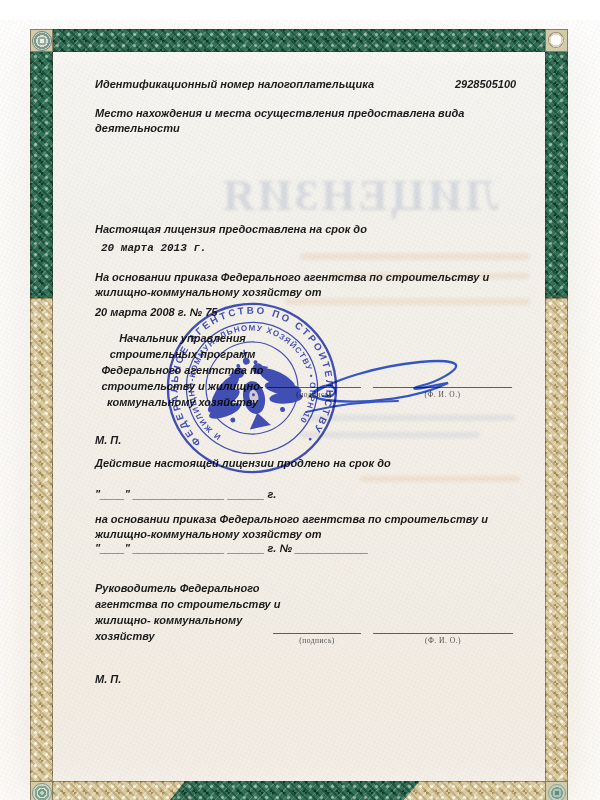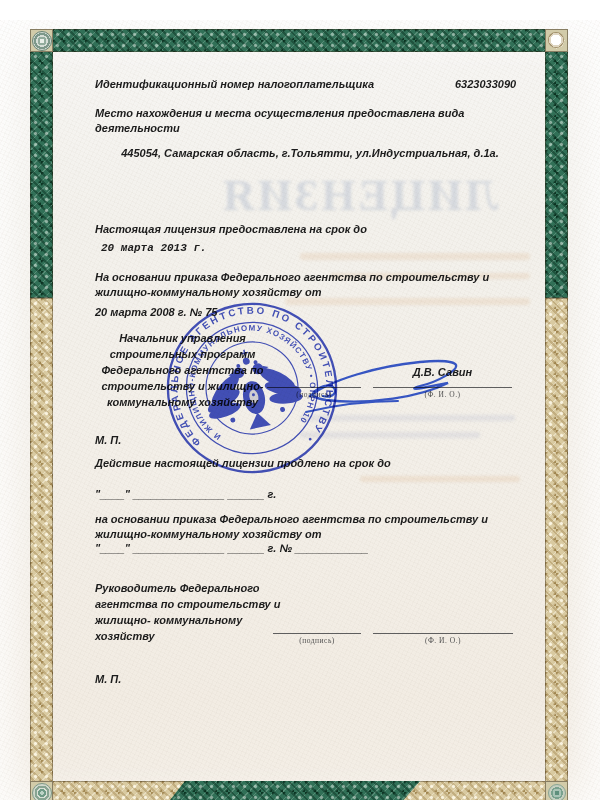--- a/index.html
+++ b/index.html
@@ -150,42 +150,40 @@
 
   <div class="showthrough">ЛИЦЕНЗИЯ</div>
   <div class="ghost ghost-o" style="left:300px;top:233px;width:230px;height:7px;"></div>
   <div class="ghost ghost-o" style="left:330px;top:253px;width:200px;height:6px;"></div>
   <div class="ghost ghost-o" style="left:285px;top:278px;width:245px;height:7px;"></div>
   <div class="ghost ghost-b" style="left:300px;top:395px;width:215px;height:6px;"></div>
   <div class="ghost ghost-b" style="left:300px;top:412px;width:180px;height:6px;"></div>
   <div class="ghost ghost-o" style="left:360px;top:456px;width:160px;height:6px;"></div>
 
   <div class="t" style="left:95px;top:57px;">Идентификационный номер налогоплательщика</div>
-  <div class="t" style="left:455px;top:57px;">6323033090</div>
+  <div class="t" style="left:455px;top:57px;">2928505100</div>
 
   <div class="t" style="left:95px;top:86px;width:430px;">Место нахождения и места осуществления предоставлена вида
 деятельности</div>
-  <div class="t ctr" style="left:95px;top:126px;width:430px;">445054, Самарская область, г.Тольятти, ул.Индустриальная, д.1а.</div>
 
   <div class="t" style="left:95px;top:202px;width:430px;">Настоящая лицензия предоставлена на срок до</div>
   <div class="t" style="left:101px;top:221px;font-family:Liberation Mono, monospace;">20   марта  2013 г.</div>
 
   <div class="t" style="left:95px;top:250px;width:430px;">На основании приказа Федерального агентства по строительству и
 жилищно-коммунальному хозяйству от</div>
   <div class="t" style="left:95px;top:285px;">20 марта 2008 г. № 75</div>
 
   <div class="t tt" style="left:95px;top:310px;width:175px;text-align:center;">Начальник управления
 строительных программ
 Федерального агентства по
 строительству и жилищно-
 коммунальному хозяйству</div>
 
   <div class="sigline" style="left:267px;top:359px;width:94px;"></div>
   <div class="cap" style="left:267px;top:370px;width:94px;">(подпись)</div>
-  <div class="t ctr" style="left:373px;top:345px;width:139px;">Д.В. Савин</div>
   <div class="sigline" style="left:373px;top:359px;width:139px;"></div>
   <div class="cap" style="left:373px;top:370px;width:139px;">(Ф. И. О.)</div>
 
   <div class="t" style="left:95px;top:413px;">М. П.</div>
 
   <div class="t" style="left:95px;top:436px;width:430px;">Действие настоящей лицензии продлено на срок до</div>
   <div class="t" style="left:95px;top:467px;">"____"  _______________     ______ г.</div>
   <div class="t" style="left:95px;top:492px;width:430px;">на основании приказа Федерального агентства по строительству и
 жилищно-коммунальному хозяйству от</div>
   <div class="t" style="left:95px;top:521px;">"____"  _______________     ______ г.   №  ____________</div>

